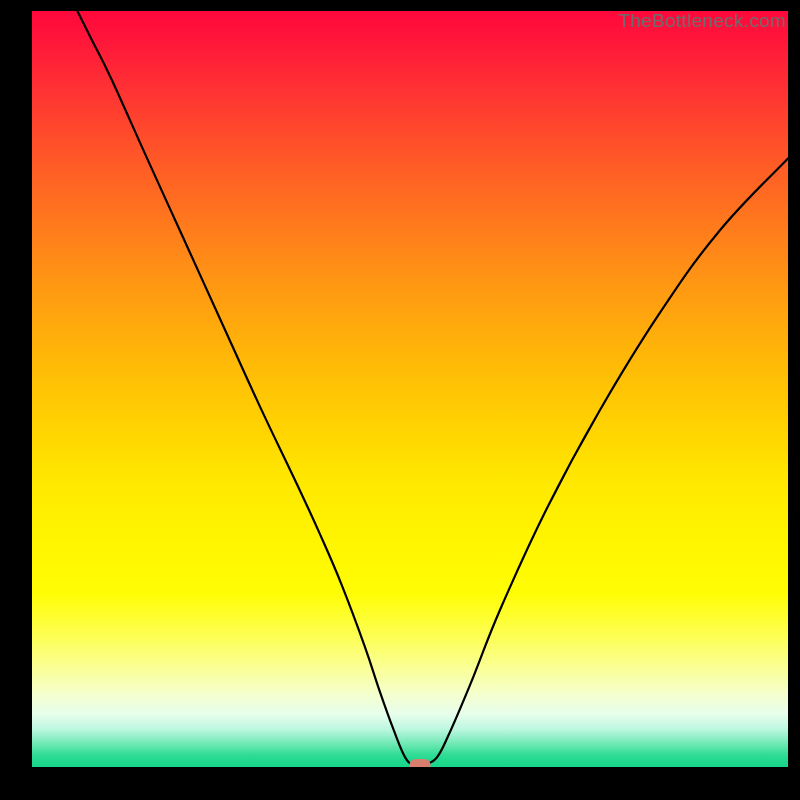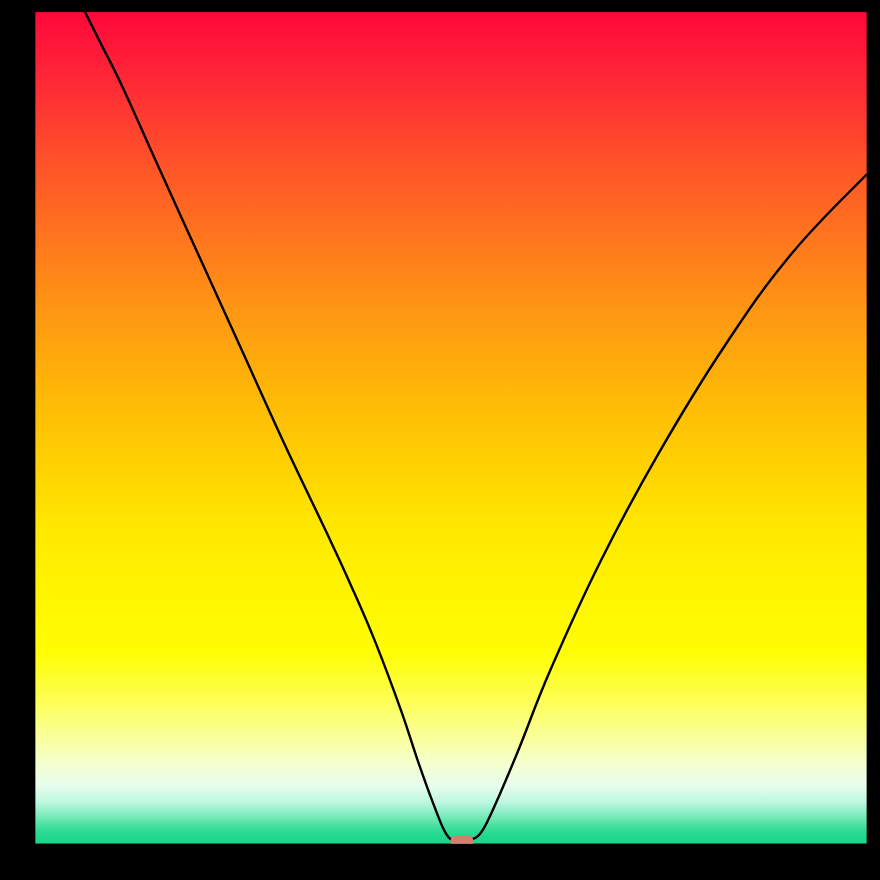--- a/index.html
+++ b/index.html
@@ -90,13 +90,14 @@
   <div class="plot-area">
     <div class="gradient-bg"></div>
 
     <svg class="curve-svg" viewBox="0 0 756 756" preserveAspectRatio="none">
       <path id="curvePath" class="curve-path" d="M 45.36 0.00 C 48.38 6.05, 53.68 16.63, 60.48 30.24 C 67.28 43.85, 68.80 45.36, 79.38 68.04 C 89.96 90.72, 99.04 111.89, 113.40 143.64 C 127.76 175.39, 136.08 193.54, 151.20 226.80 C 166.32 260.06, 173.88 276.70, 189.00 309.96 C 204.12 343.22, 211.68 360.61, 226.80 393.12 C 241.92 425.63, 252.50 446.80, 264.60 472.50 C 276.70 498.20, 278.21 501.23, 287.28 521.64 C 296.35 542.05, 300.89 551.88, 309.96 574.56 C 319.03 597.24, 325.08 613.87, 332.64 635.04 C 340.20 656.21, 342.01 663.77, 347.76 680.40 C 353.51 697.03, 356.23 704.89, 361.37 718.20 C 366.51 731.51, 369.23 739.97, 373.46 746.93 C 377.70 753.88, 378.60 751.77, 382.54 752.98 C 386.47 754.19, 388.74 754.19, 393.12 752.98 C 397.50 751.77, 399.92 752.37, 404.46 746.93 C 409.00 741.48, 409.00 740.58, 415.80 725.76 C 422.60 710.94, 427.90 698.54, 438.48 672.84 C 449.06 647.14, 453.60 632.02, 468.72 597.24 C 483.84 562.46, 494.42 538.27, 514.08 498.96 C 533.74 459.65, 544.32 439.99, 567.00 400.68 C 589.68 361.37, 603.29 338.69, 627.48 302.40 C 651.67 266.11, 662.26 250.24, 687.96 219.24 C 713.66 188.24, 742.39 161.78, 756.00 147.42"></path>
     </svg>
 
     <div id="marker" class="marker" style="left: 387.828px; top: 753.732px;"></div>
   </div>
 
+  <div class="watermark">TheBottleneck.com</div>
 </div>
 
 </body></html>

